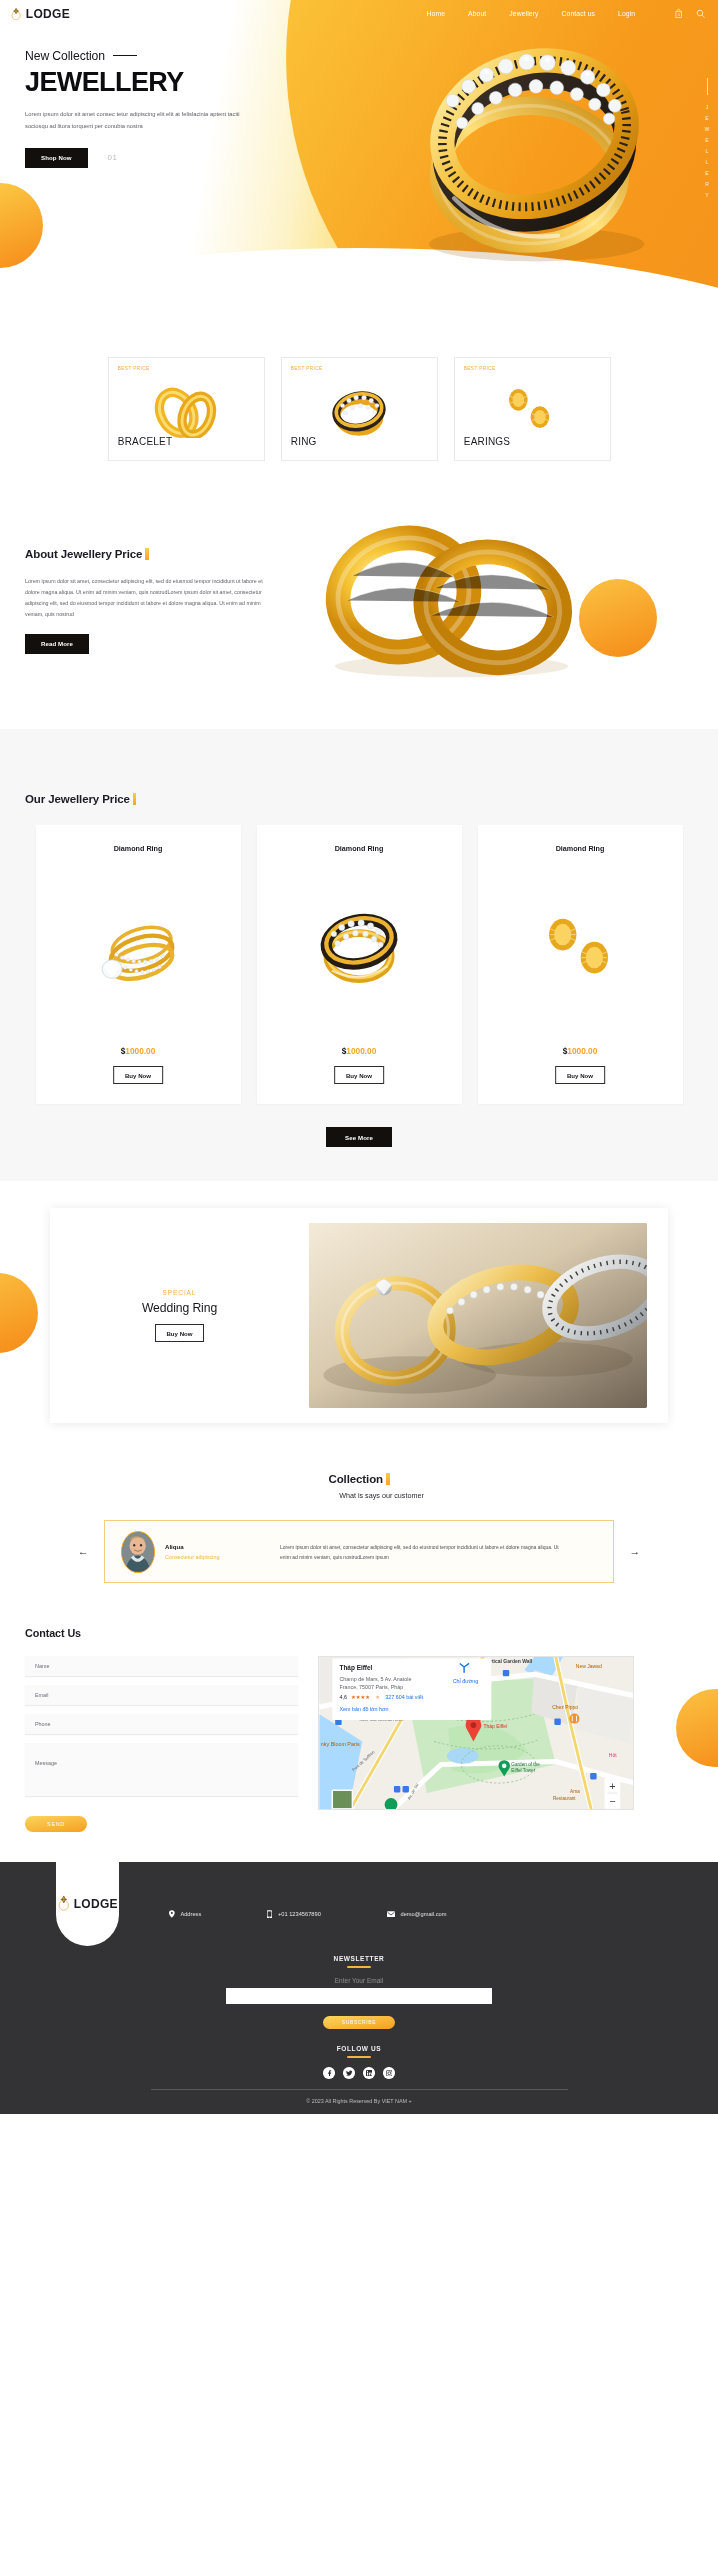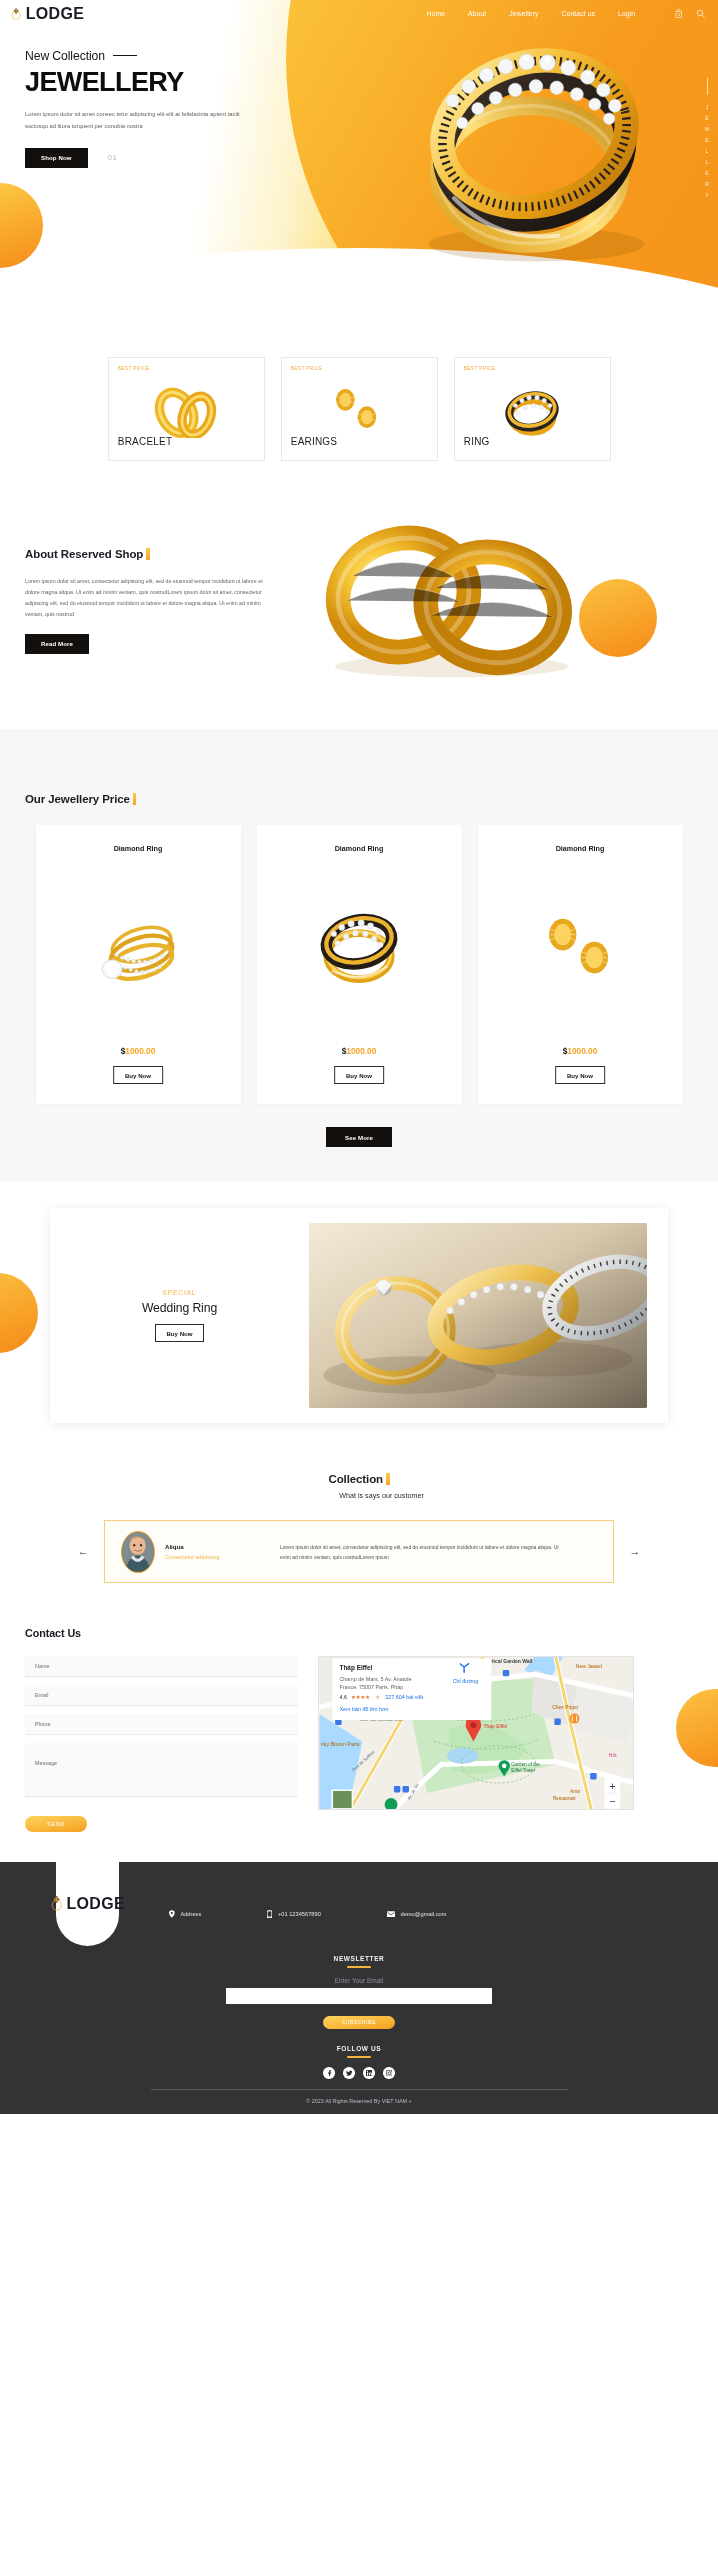--- a/index.html
+++ b/index.html
@@ -53,21 +53,21 @@
   }
   .topbar {
     position: relative; z-index: 10;
     display: flex; align-items: center;
     height: 27px;
     padding: 0 13px 0 10px;
   }
   .logo { display: flex; align-items: center; gap: 3.6px; }
   .logo-mark { width: 12.2px; height: 13.6px; }
   .logo-text {
-    font-size: 16px; font-weight: bold; letter-spacing: 0.3px; color: #1b1b24;
+    font-size: 12px; font-weight: bold; letter-spacing: 0.3px; color: #1b1b24;
   }
   .nav { margin-left: auto; display: flex; align-items: center; gap: 23px; }
   .nav a {
     font-size: 6.8px; color: #ffffff; text-decoration: none; letter-spacing: 0.1px;
   }
   .nav-icons { display: flex; align-items: center; gap: 12.2px; margin-left: 16px; }
   .nav-icons svg { display: block; }
 
   .hero-inner { position: relative; z-index: 6; padding: 21.5px 0 0 25px; }
   .eyebrow { display: flex; align-items: center; gap: 8px; }
@@ -457,20 +457,45 @@
           <ellipse cx="70" cy="44" rx="19" ry="28" fill="none" stroke="#fdd96a" stroke-width="4" transform="rotate(22 70 44)"></ellipse>
         </svg>
       </div>
       <div class="cat-name">BRACELET</div>
     </div>
 
     <div class="cat-card">
       <div class="cat-best">BEST PRICE</div>
       <div class="cat-img">
         <svg viewBox="0 0 110 75" width="79" height="54">
+          <ellipse cx="55" cy="46" rx="30" ry="22" fill="none" stroke="#e9a41a" stroke-width="8"></ellipse>
+          <ellipse cx="55" cy="38" rx="32" ry="22" fill="none" stroke="#2b231b" stroke-width="11" transform="rotate(-12 55 38)"></ellipse>
+          <ellipse cx="55" cy="36" rx="32" ry="22" fill="none" stroke="#f0b832" stroke-width="5" transform="rotate(-12 55 36)"></ellipse>
+          <g fill="#f2f5f7" stroke="#ccd3d9" stroke-width=".5">
+            <circle cx="32" cy="30" r="3"></circle>
+              <circle cx="41" cy="23" r="3.2"></circle>
+            <circle cx="51" cy="19" r="3.4"></circle>
+              <circle cx="62" cy="19" r="3.4"></circle>
+            <circle cx="72" cy="23" r="3.2"></circle>
+              <circle cx="80" cy="30" r="3"></circle>
+            <circle cx="36" cy="40" r="2.8"></circle>
+              <circle cx="46" cy="33" r="3"></circle>
+            <circle cx="57" cy="30" r="3"></circle>
+              <circle cx="68" cy="32" r="3"></circle>
+            <circle cx="77" cy="39" r="2.8"></circle>
+          </g>
+        </svg>
+      </div>
+      <div class="cat-name">RING</div>
+    </div>
+
+    <div class="cat-card">
+      <div class="cat-best">BEST PRICE</div>
+      <div class="cat-img">
+        <svg viewBox="0 0 110 75" width="79" height="54">
           <g transform="translate(36,22)">
             <ellipse cx="0" cy="0" rx="13" ry="15" fill="#e9a81c"></ellipse>
             <ellipse cx="0" cy="0" rx="8" ry="10" fill="#fbd15c"></ellipse>
             <g stroke="#fff" stroke-width=".8" opacity=".7">
               <line x1="-12" y1="-5" x2="-7" y2="-3"></line>
                 <line x1="-12" y1="5" x2="-7" y2="3"></line>
               <line x1="12" y1="-5" x2="7" y2="-3"></line>
                 <line x1="12" y1="5" x2="7" y2="3"></line>
             </g>
           </g>
@@ -481,51 +506,26 @@
               <line x1="-12" y1="-5" x2="-7" y2="-3"></line>
                 <line x1="-12" y1="5" x2="-7" y2="3"></line>
               <line x1="12" y1="-5" x2="7" y2="-3"></line>
                 <line x1="12" y1="5" x2="7" y2="3"></line>
             </g>
           </g>
         </svg>
       </div>
       <div class="cat-name">EARINGS</div>
     </div>
-
-    <div class="cat-card">
-      <div class="cat-best">BEST PRICE</div>
-      <div class="cat-img">
-        <svg viewBox="0 0 110 75" width="79" height="54">
-          <ellipse cx="55" cy="46" rx="30" ry="22" fill="none" stroke="#e9a41a" stroke-width="8"></ellipse>
-          <ellipse cx="55" cy="38" rx="32" ry="22" fill="none" stroke="#2b231b" stroke-width="11" transform="rotate(-12 55 38)"></ellipse>
-          <ellipse cx="55" cy="36" rx="32" ry="22" fill="none" stroke="#f0b832" stroke-width="5" transform="rotate(-12 55 36)"></ellipse>
-          <g fill="#f2f5f7" stroke="#ccd3d9" stroke-width=".5">
-            <circle cx="32" cy="30" r="3"></circle>
-              <circle cx="41" cy="23" r="3.2"></circle>
-            <circle cx="51" cy="19" r="3.4"></circle>
-              <circle cx="62" cy="19" r="3.4"></circle>
-            <circle cx="72" cy="23" r="3.2"></circle>
-              <circle cx="80" cy="30" r="3"></circle>
-            <circle cx="36" cy="40" r="2.8"></circle>
-              <circle cx="46" cy="33" r="3"></circle>
-            <circle cx="57" cy="30" r="3"></circle>
-              <circle cx="68" cy="32" r="3"></circle>
-            <circle cx="77" cy="39" r="2.8"></circle>
-          </g>
-        </svg>
-      </div>
-      <div class="cat-name">RING</div>
-    </div>
   </section>
 
   <section class="about">
     <div class="about-left">
       <h2 class="h2">
-        <span>About Reserved Shop</span>
+        <span>About Jewellery Price</span>
         <span class="bar"></span>
       </h2>
       <p class="about-text">Lorem ipsum dolor sit amet, consectetur adipiscing elit, sed do eiusmod tempor incididunt ut labore et dolore magna aliqua. Ut enim ad minim veniam, quis nostrudLorem ipsum dolor sit amet, consectetur adipiscing elit, sed do eiusmod tempor incididunt ut labore et dolore magna aliqua. Ut enim ad minim veniam, quis nostrud</p>
       <button class="btn-dark" style="margin-top:14.4px">Read More</button>
     </div>
     <div class="about-right">
       <div class="about-blob"></div>
       <div style="position:relative;z-index:2">
         <svg viewBox="0 0 440 235" width="302" height="169">
           <defs>

